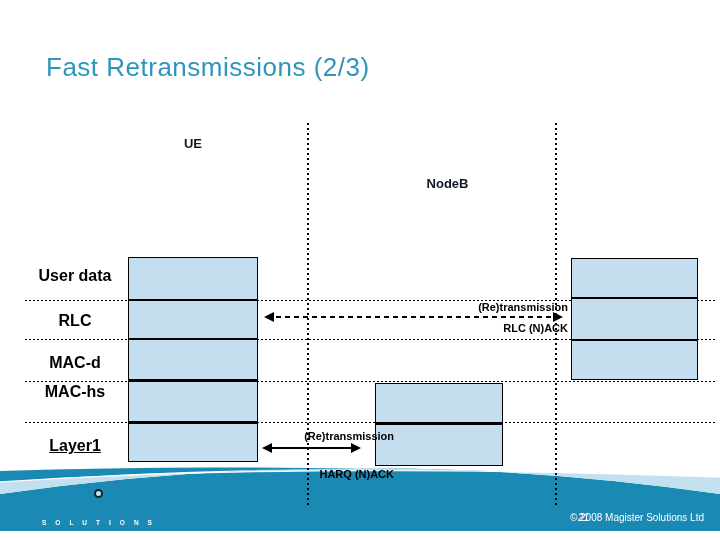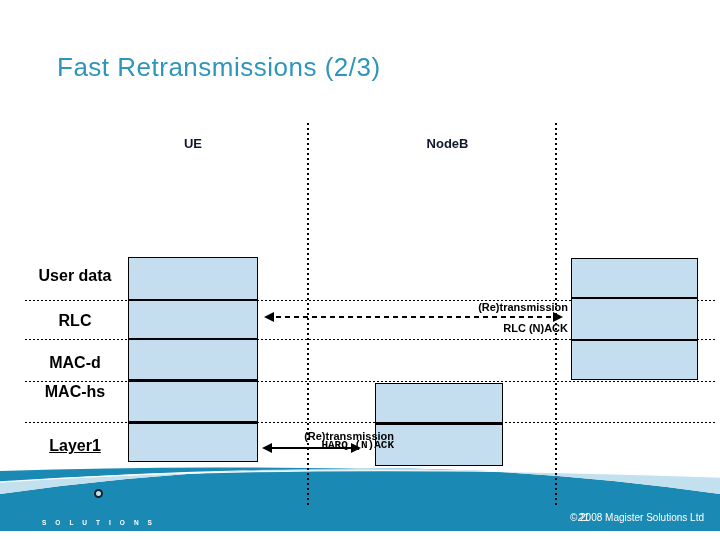--- a/index.html
+++ b/index.html
@@ -1,29 +1,29 @@
 <!DOCTYPE html>
 <html><head>
 <meta charset="utf-8">
 <style>
   html,body{margin:0;padding:0;background:#fff;}
   .slide{
     position:relative;width:720px;height:540px;background:#fff;overflow:hidden;
     font-family:"Liberation Sans","DejaVu Sans",sans-serif;
   }
   .title{
-    position:absolute;left:57px;top:52px;margin:0;
+    position:absolute;left:46px;top:52px;margin:0;
     font-size:26px;font-weight:400;color:#2E96BA;letter-spacing:.5px;white-space:nowrap;
   }
   .col-head{
     position:absolute;top:136px;height:16px;
     font-size:13px;font-weight:700;color:#0f172a;text-align:center;
   }
   .head-ue{left:128px;width:130px;}
-  .head-nodeb{left:375px;width:145px;}
+  .head-nodeb{left:375px;width:145px;margin-top:40px;}
   .head-rnc{left:571px;width:127px;}
 
   .vline{
     position:absolute;top:123px;height:385px;width:2px;z-index:4;
     background:repeating-linear-gradient(to bottom,#000 0 2.5px,transparent 2.5px 5px);
   }
   .vline-1{left:307px;}
   .vline-2{left:555px;}
 
   .hdot{
@@ -58,21 +58,21 @@
     position:absolute;left:272px;top:447px;width:82px;height:2px;background:#000;z-index:5;
   }
   .ah{position:absolute;width:0;height:0;z-index:5;border-top:5px solid transparent;border-bottom:5px solid transparent;}
   .ah-left{border-right:10px solid #000;}
   .ah-right{border-left:10px solid #000;}
   .rlc-ah-l{left:264px;top:312px;} .rlc-ah-r{left:553px;top:312px;}
   .harq-ah-l{left:262px;top:443px;} .harq-ah-r{left:351px;top:443px;}
   .rlc-top{left:278px;top:301px;width:290px;}
   .rlc-bot{left:278px;top:322px;width:290px;}
   .harq-top{left:244px;top:430px;width:150px;}
-  .harq-bot{left:244px;top:439px;width:150px;font-family:Liberation Mono, monospace;}
+  .harq-bot{left:244px;top:468px;width:150px;}
 
   .wave{position:absolute;left:0;top:460px;width:720px;height:80px;z-index:2;}
 
   .logo-word{
     position:absolute;left:38px;top:494px;z-index:6;
     font-size:23px;line-height:23px;font-weight:700;color:#16202E;
     font-variant:small-caps;letter-spacing:1px;
   }
   .logo-ring{
     position:absolute;left:94px;top:489px;width:5px;height:5px;z-index:6;

